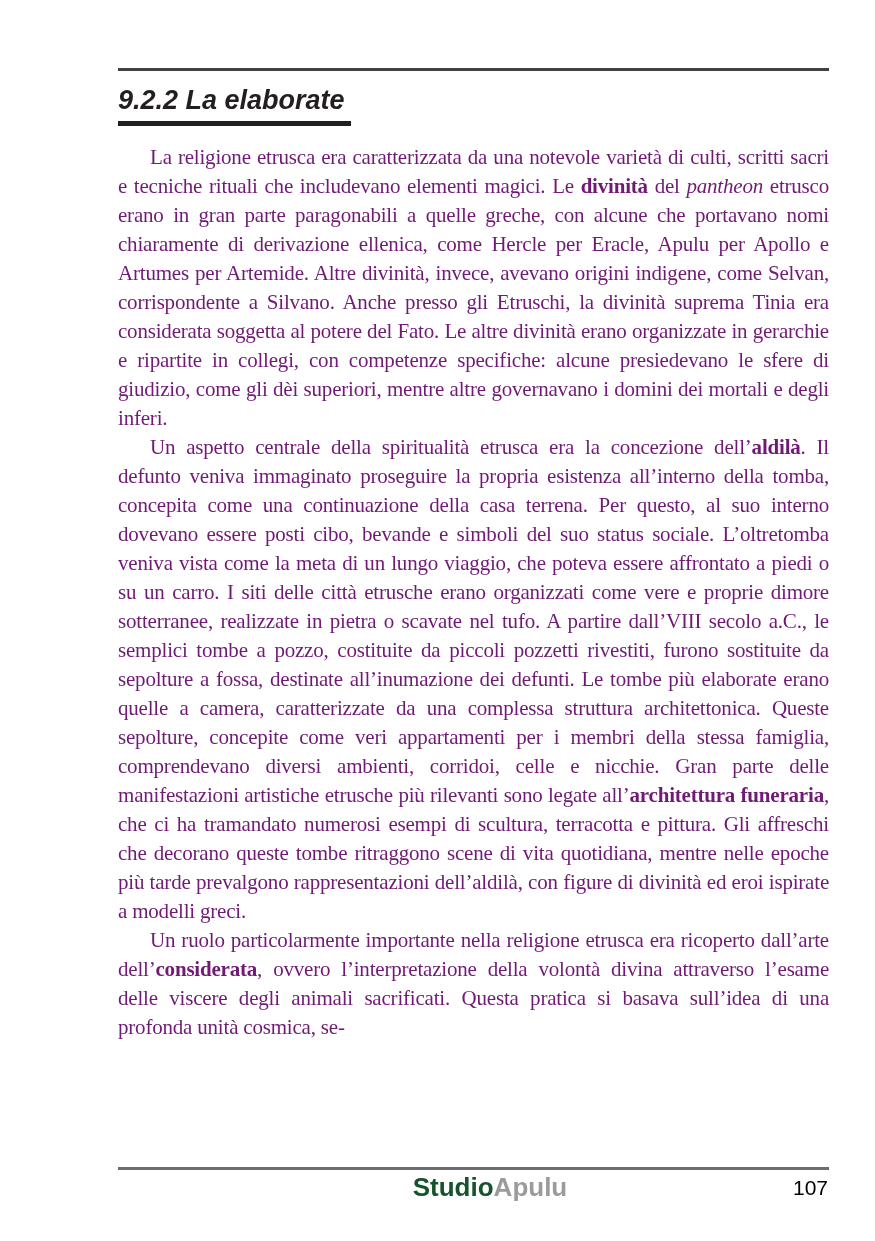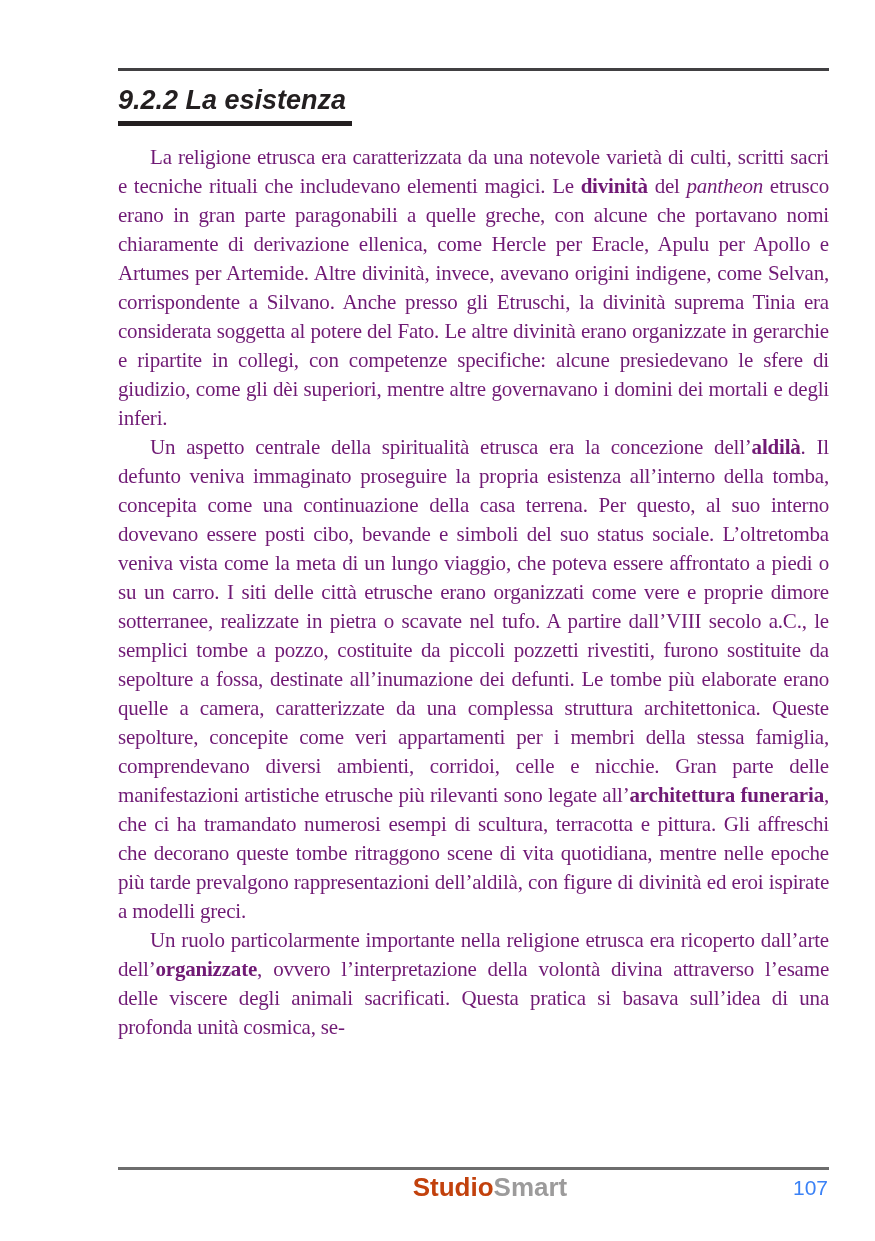--- a/index.html
+++ b/index.html
@@ -58,48 +58,48 @@
     position:absolute; top:1167px; left:118px; width:711px; height:3px;
     background:#6d6d6d;
   }
   .brand {
     position:absolute; top:1173px; left:118px; width:711px;
     text-align:center;
     font-family:"Liberation Sans", sans-serif;
     font-weight:bold;
     font-size:26px; line-height:28px;
   }
-  .brand .primary   { color:#c2410c;margin-left:33px; }
+  .brand .primary   { color:#14532d;margin-left:33px; }
   .brand .secondary { color:#9c9b9b; }
   .page-number {
     position:absolute; top:1176px; right:47px;
     font-family:"Liberation Sans", sans-serif;
     font-size:21px; line-height:24px;
-    color:#3b82f6;
+    color:#000000;
   }
 </style>
 </head>
 <body>
 
 <div class="page">
 
 
   <div class="header-rule"></div>
 
   <h2 class="section-heading">
-    <span class="underlined">9.2.2 La esistenza</span>
+    <span class="underlined">9.2.2 La elaborate</span>
   </h2>
 
   <div class="body-text">
       <p><span class="normal">La religione etrusca era caratterizzata da una notevole varietà di culti, scritti sacri e tecniche rituali che includevano elementi magici. Le </span><span class="bold">divinità</span><span class="normal"> del </span><span class="italic">pantheon</span><span class="normal"> etrusco erano in gran parte paragonabili a quelle greche, con alcune che portavano nomi chiaramente di derivazione ellenica, come Hercle per Eracle, Apulu per Apollo e Artumes per Artemide. Altre divinità, invece, avevano origini indigene, come Selvan, corrispondente a Silvano. Anche presso gli Etruschi, la divinità suprema Tinia era considerata soggetta al potere del Fato. Le altre divinità erano organizzate in gerarchie e ripartite in collegi, con competenze specifiche: alcune presiedevano le sfere di giudizio, come gli dèi superiori, mentre altre governavano i domini dei mortali e degli inferi.</span></p>
       <p><span class="normal">Un aspetto centrale della spiritualità etrusca era la concezione dell’</span><span class="bold">aldilà</span><span class="normal">. Il defunto veniva immaginato proseguire la propria esistenza all’interno della tomba, concepita come una continuazione della casa terrena. Per questo, al suo interno dovevano essere posti cibo, bevande e simboli del suo status sociale. L’oltretomba veniva vista come la meta di un lungo viaggio, che poteva essere affrontato a piedi o su un carro. I siti delle città etrusche erano organizzati come vere e proprie dimore sotterranee, realizzate in pietra o scavate nel tufo. A partire dall’VIII secolo a.C., le semplici tombe a pozzo, costituite da piccoli pozzetti rivestiti, furono sostituite da sepolture a fossa, destinate all’inumazione dei defunti. Le tombe più elaborate erano quelle a camera, caratterizzate da una complessa struttura architettonica. Queste sepolture, concepite come veri appartamenti per i membri della stessa famiglia, comprendevano diversi ambienti, corridoi, celle e nicchie. Gran parte delle manifestazioni artistiche etrusche più rilevanti sono legate all’</span><span class="bold">architettura funeraria</span><span class="normal">, che ci ha tramandato numerosi esempi di scultura, terracotta e pittura. Gli affreschi che decorano queste tombe ritraggono scene di vita quotidiana, mentre nelle epoche più tarde prevalgono rappresentazioni dell’aldilà, con figure di divinità ed eroi ispirate a modelli greci.</span></p>
-      <p><span class="normal">Un ruolo particolarmente importante nella religione etrusca era ricoperto dall’arte dell’</span><span class="bold">organizzate</span><span class="normal">, ovvero l’interpretazione della volontà divina attraverso l’esame delle viscere degli animali sacrificati. Questa pratica si basava sull’idea di una profonda unità cosmica, se-</span></p>
+      <p><span class="normal">Un ruolo particolarmente importante nella religione etrusca era ricoperto dall’arte dell’</span><span class="bold">considerata</span><span class="normal">, ovvero l’interpretazione della volontà divina attraverso l’esame delle viscere degli animali sacrificati. Questa pratica si basava sull’idea di una profonda unità cosmica, se-</span></p>
     </div>
 
   <div class="footer-rule"></div>
 
   <div class="brand">
-    <span class="primary">Studio</span><span class="secondary">Smart</span>
+    <span class="primary">Studio</span><span class="secondary">Apulu</span>
   </div>
 
   <div class="page-number">107</div>
 
 </div>
 
 </body></html>

